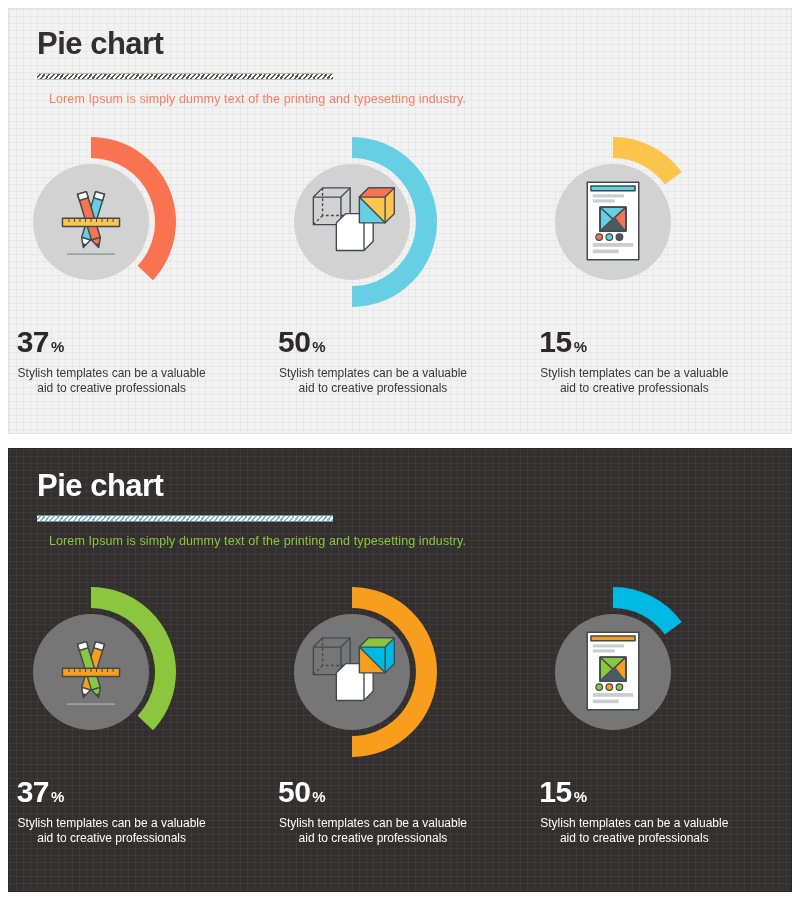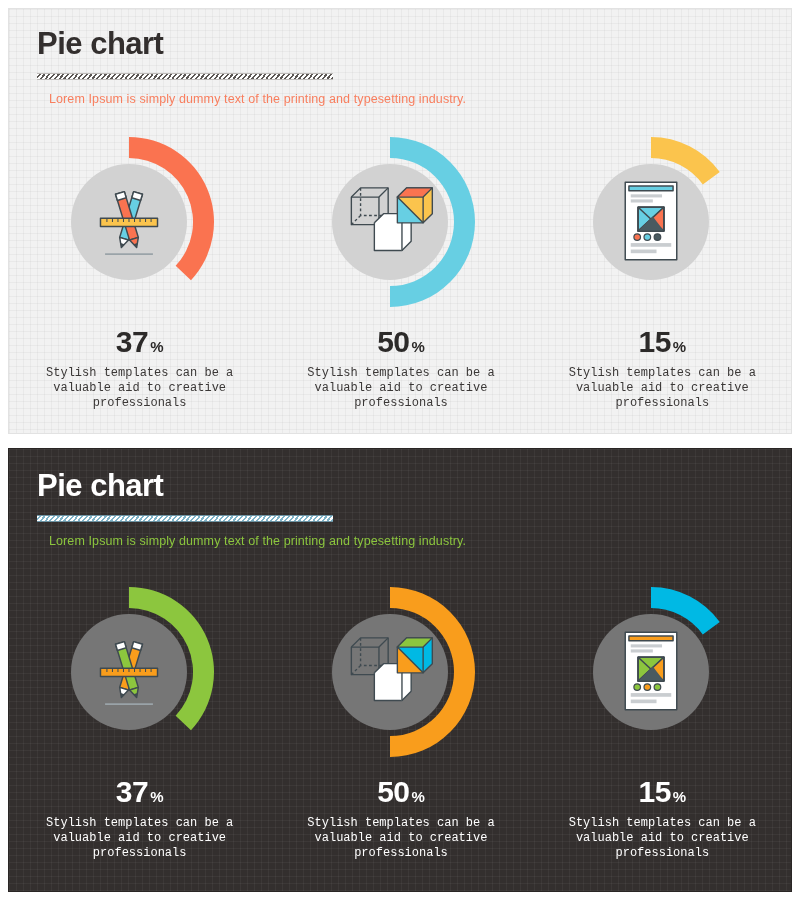--- a/index.html
+++ b/index.html
@@ -95,21 +95,20 @@
     justify-content: space-around;
     align-items: flex-start;
   }
   .panel-light .charts { top: 128px; }
   .panel-dark  .charts { top: 138px; }
 
   .chart-item {
     width: 246px;
     display: flex;
     flex-direction: column;
-    align-items: center;
   }
   .donut-wrap {
     width: 170px;
     height: 170px;
     position: relative;
   }
   .donut-wrap svg { display: block; width: 170px; height: 170px; }
 
   .pct {
     margin-top: 20px;
@@ -122,21 +121,20 @@
   .pct-sign { font-size: 15px; margin-left: 2px; }
   .panel-light .pct { color: #2c2a29; }
   .panel-dark  .pct { color: #ffffff; }
 
   .caption {
     margin-top: 9px;
     font-size: 12px;
     line-height: 1.25;
     text-align: center;
     width: 190px;
-    font-family: Liberation Mono, monospace;
   }
   .panel-light .caption { color: #3a3736; }
   .panel-dark  .caption { color: #ffffff; }
 </style>
 </head>
 <body>
 
 <div id="page">
     <div class="panel panel-light">
       <div class="header">

